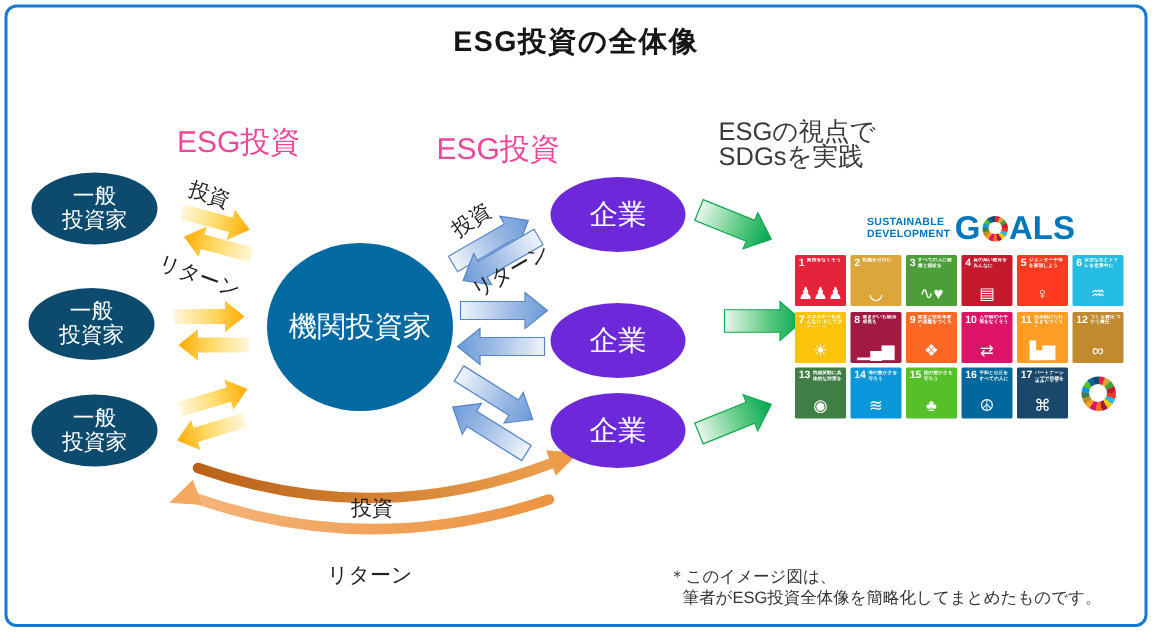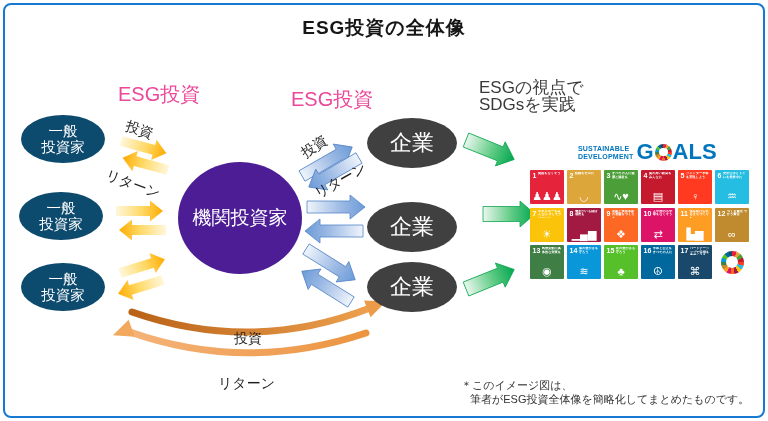--- a/index.html
+++ b/index.html
@@ -6,22 +6,22 @@
   #stage{position:relative;width:768px;height:421px;background:#fff;overflow:hidden;
          font-family:"Liberation Sans","DejaVu Sans",sans-serif;}
   .frame{position:absolute;inset:3px;border:2px solid #1779D1;border-radius:8px;background:#fff;}
   .abs{position:absolute;}
   .title{width:768px;top:15px;left:0;text-align:center;font-size:19px;font-weight:700;color:#161616;letter-spacing:1px;}
   .plain-label{font-size:20px;color:#ec4899;white-space:nowrap;}
   .two-line{font-size:17px;color:#3a3a3a;line-height:17px;white-space:nowrap;}
   .ell{position:absolute;border-radius:50%;display:flex;flex-direction:column;align-items:center;justify-content:center;
        color:#fff;text-align:center;}
   .ell.orange{background:#0c4a6e;font-size:14.5px;line-height:1.12;}
-  .ell.blue{background:#4c1d95;font-size:19px;}
-  .ell.green{background:#404040;font-size:22px;}
+  .ell.blue{background:#0369a1;font-size:19px;}
+  .ell.green{background:#6d28d9;font-size:19px;}
   .flow-label{position:absolute;font-size:14px;color:#1f1f1f;white-space:nowrap;transform-origin:left center;}
   svg.arrows{position:absolute;left:0;top:0;pointer-events:none;}
   .footnote{font-size:11px;color:#333;line-height:13.5px;white-space:nowrap;}
   .footnote .fn2{margin-left:9px;}
   
   .sdg-logo{display:flex;align-items:flex-start;gap:3px;}
   .sdg-logo-left{font-size:7px;font-weight:700;color:#0076BC;line-height:7.5px;letter-spacing:.2px;padding-top:4px;}
   .sdg-goals{font-size:22px;font-weight:800;color:#0076BC;line-height:22px;display:flex;align-items:center;letter-spacing:0;}
   .sdg-wheel{display:inline-block;border-radius:50%;position:relative;background:
     conic-gradient(#E5243B 0 21deg,#DDA63A 21deg 42deg,#4C9F38 42deg 64deg,#C5192D 64deg 85deg,
@@ -300,17 +300,17 @@
           <span class="tile-num">17</span>
           <span class="tile-label">パートナーシップで目標を達成しよう</span>
         </div>
         <div class="tile-icon">⌘</div>
       </div>
       <div class="sdg-tile wheel-tile">
         <span class="sdg-wheel big-wheel"></span>
       </div>
     </div>
 
-  <div class="abs footnote" style="left:461px;top:379px;">
+  <div class="abs footnote" style="left:446px;top:379px;">
     <div>＊このイメージ図は、</div>
     <div class="fn2">筆者がESG投資全体像を簡略化してまとめたものです。</div>
   </div>
 </div>
 
 </body></html>

